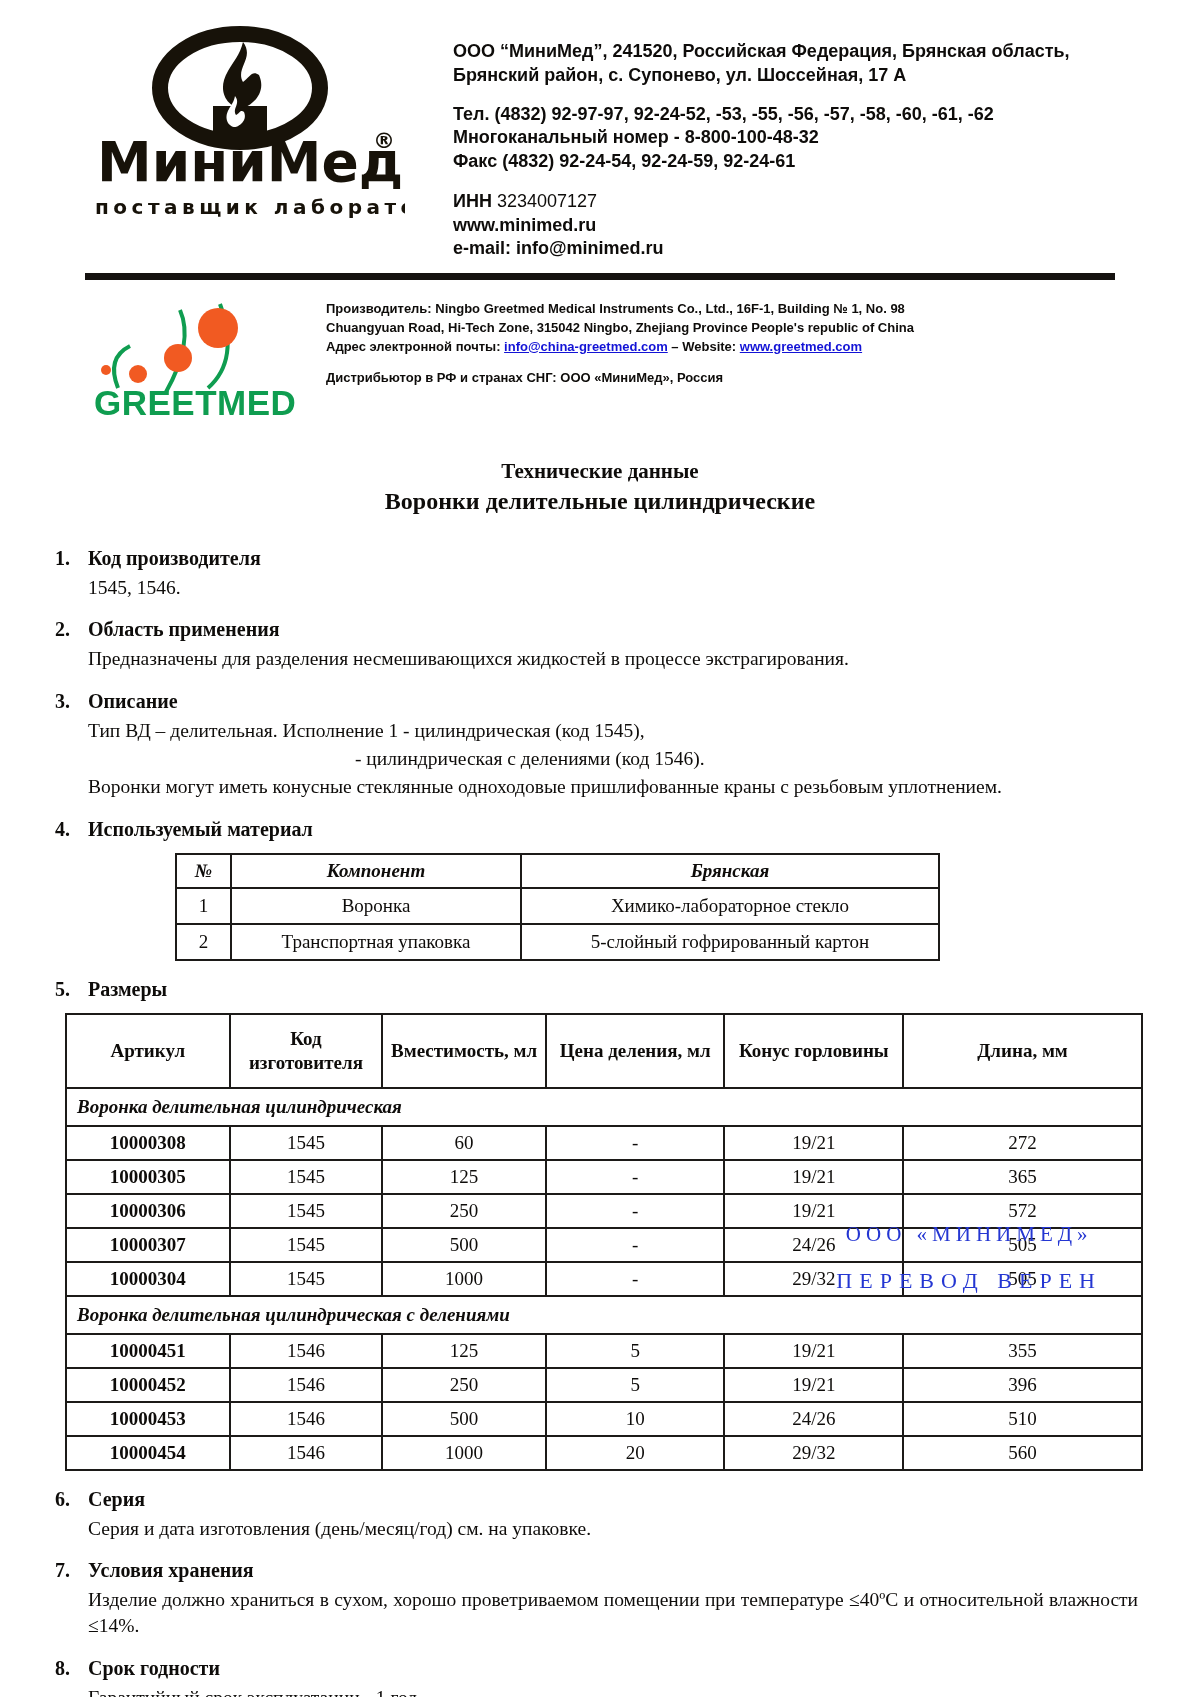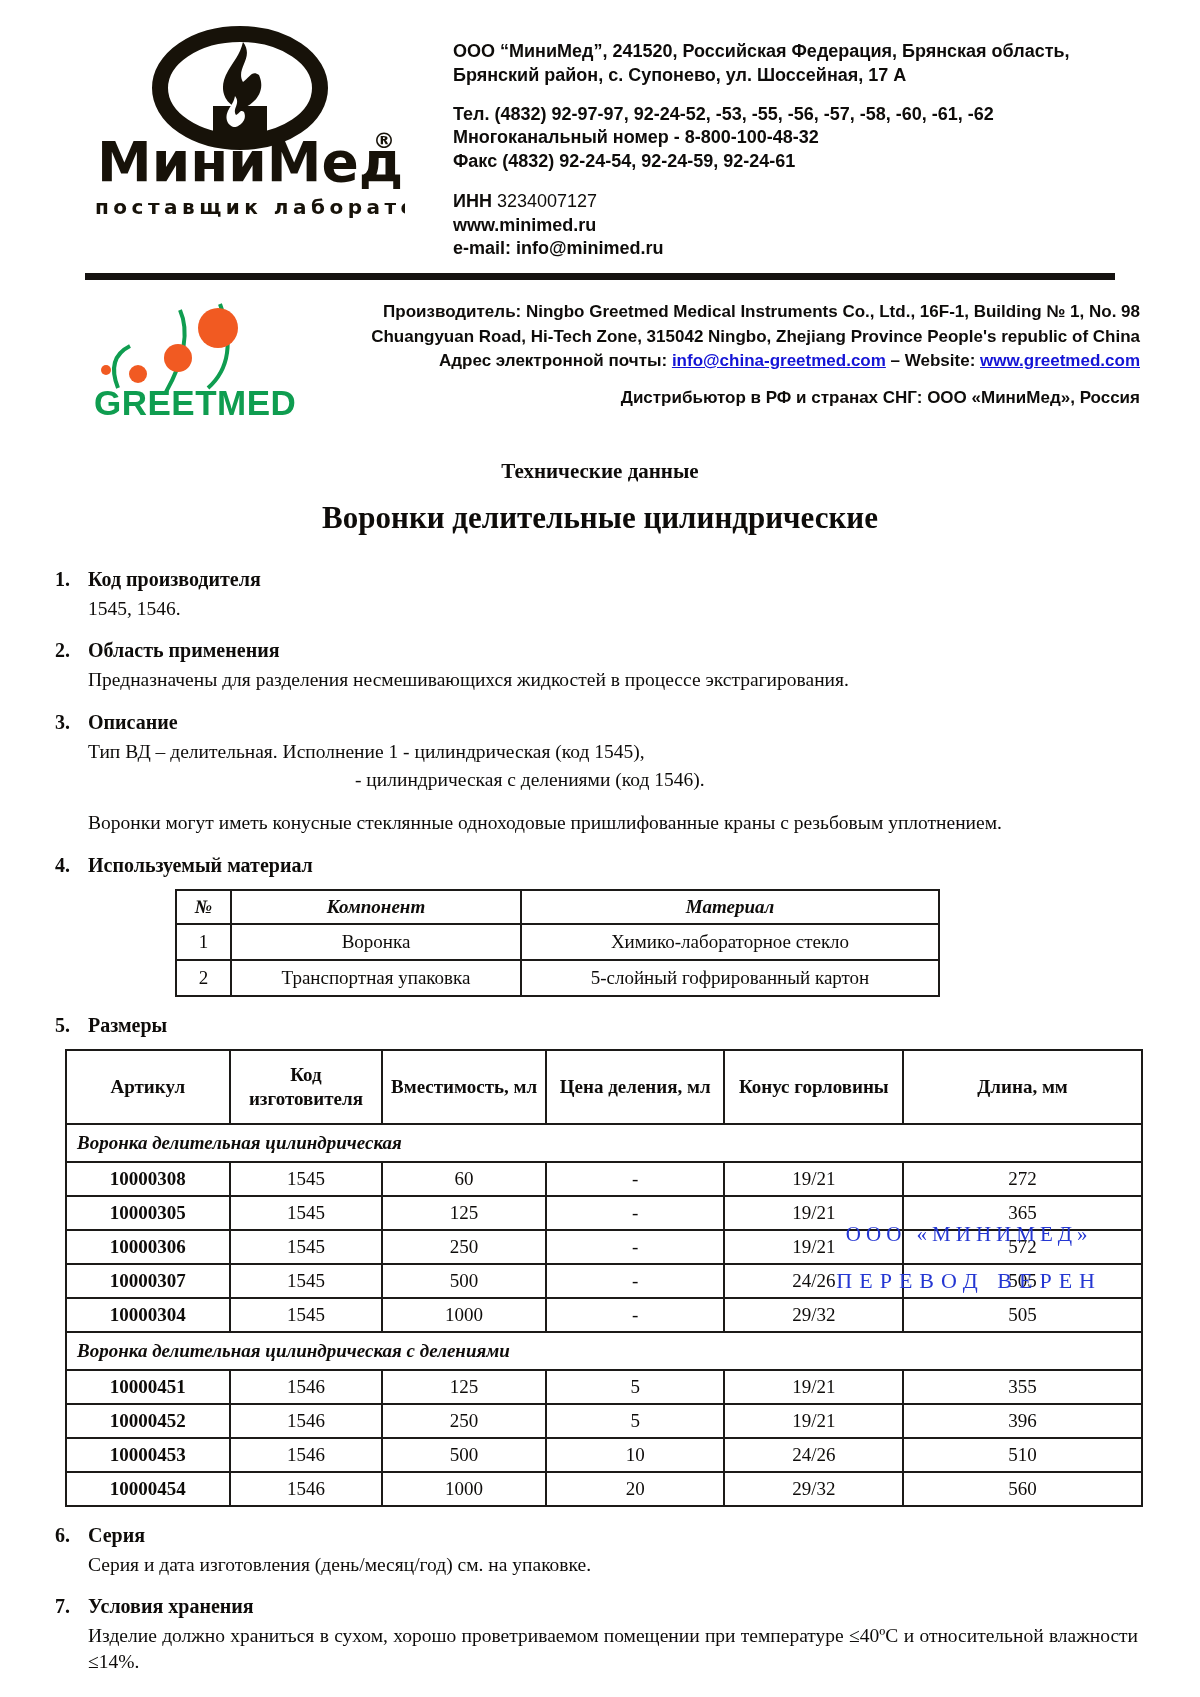--- a/index.html
+++ b/index.html
@@ -18,29 +18,29 @@
     font-size:18px; line-height:1.32;
   }
   .contact-gap { height:15px; }
   .inn-row { display:flex; justify-content:space-between; margin-top:16px; padding-right:4px;flex-direction:column; }
   .inn-row .inn-num { font-weight:normal; }
   .divider { height:7px; background:#151210; margin:12px 85px 0 85px; }
   
   .mfr-header { display:flex; padding:10px 60px 0 88px; }
   .logo-greetmed { width:238px; flex:0 0 238px; padding-top:6px; }
   .mfr-text {
-    flex:1; text-align:right; margin-top:10px;
+    flex:1; text-align:left; margin-top:10px;
     font-family:"Liberation Sans", sans-serif; font-weight:bold;
-    font-size:17px; line-height:1.45;
+    font-size:13px; line-height:1.45;
   }
   .mfr-text a { color:#1313d6; }
   .mfr-distributor { margin-top:12px; }
   
   .subtitle { text-align:center; font-size:21px; font-weight:bold; margin-top:34px; }
-  .doc-title { text-align:center; font-size:31px; font-weight:bold; margin-top:16px; }
+  .doc-title { text-align:center; font-size:24px; font-weight:bold; margin-top:4px; }
   
   .sections { padding:32px 62px 0 55px; }
   .sec-head { display:flex; font-weight:bold; font-size:20px; margin-top:17px; }
   .sec-num { width:33px; flex:0 0 33px; }
   .sec-body { margin-left:33px; font-size:19.5px; margin-top:5px; line-height:1.35; }
   .sec-body.justify { text-align:justify; }
   .indent2 { margin-left:300px; }
   
   table { border-collapse:collapse; font-size:19px; }
   th, td { border:2px solid #1c1a18; text-align:center; vertical-align:middle; padding:5px 6px; }
@@ -139,37 +139,37 @@
       <span>Область применения</span>
     </div>
     <div class="sec-body">Предназначены для разделения несмешивающихся жидкостей в процессе экстрагирования.</div>
 
     <div class="sec-head">
       <span class="sec-num">3.</span>
       <span>Описание</span>
     </div>
     <div class="sec-body">Тип ВД – делительная. Исполнение 1 - цилиндрическая (код 1545),</div>
     <div class="sec-body indent2" style="margin-top:2px">- цилиндрическая с делениями (код 1546).</div>
-    <div class="sec-body" style="margin-top:17px">Воронки могут иметь конусные стеклянные одноходовые пришлифованные краны с резьбовым уплотнением.</div>
+    <div class="sec-body" style="margin-top:2px">Воронки могут иметь конусные стеклянные одноходовые пришлифованные краны с резьбовым уплотнением.</div>
 
     <div class="sec-head">
       <span class="sec-num">4.</span>
       <span>Используемый материал</span>
     </div>
     <table class="material-table">
       <colgroup>
           <col class="c0">
           <col class="c1">
           <col>
         </colgroup>
       <thead>
         <tr>
           <th>№</th>
           <th>Компонент</th>
-          <th>Материал</th>
+          <th>Брянская</th>
         </tr>
       </thead>
       <tbody>
           <tr>
             <td>1</td>
             <td>Воронка</td>
             <td>Химико-лабораторное стекло</td>
           </tr>
           <tr>
             <td>2</td>

